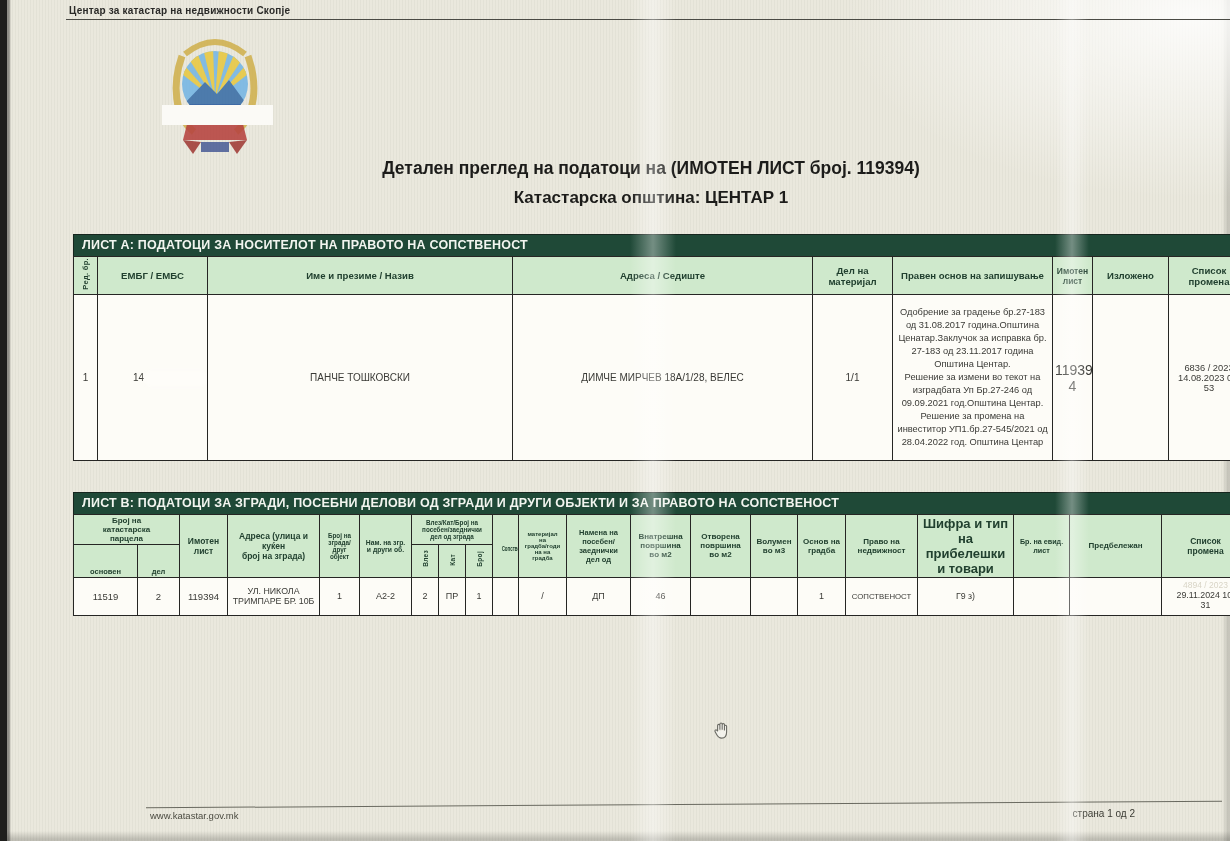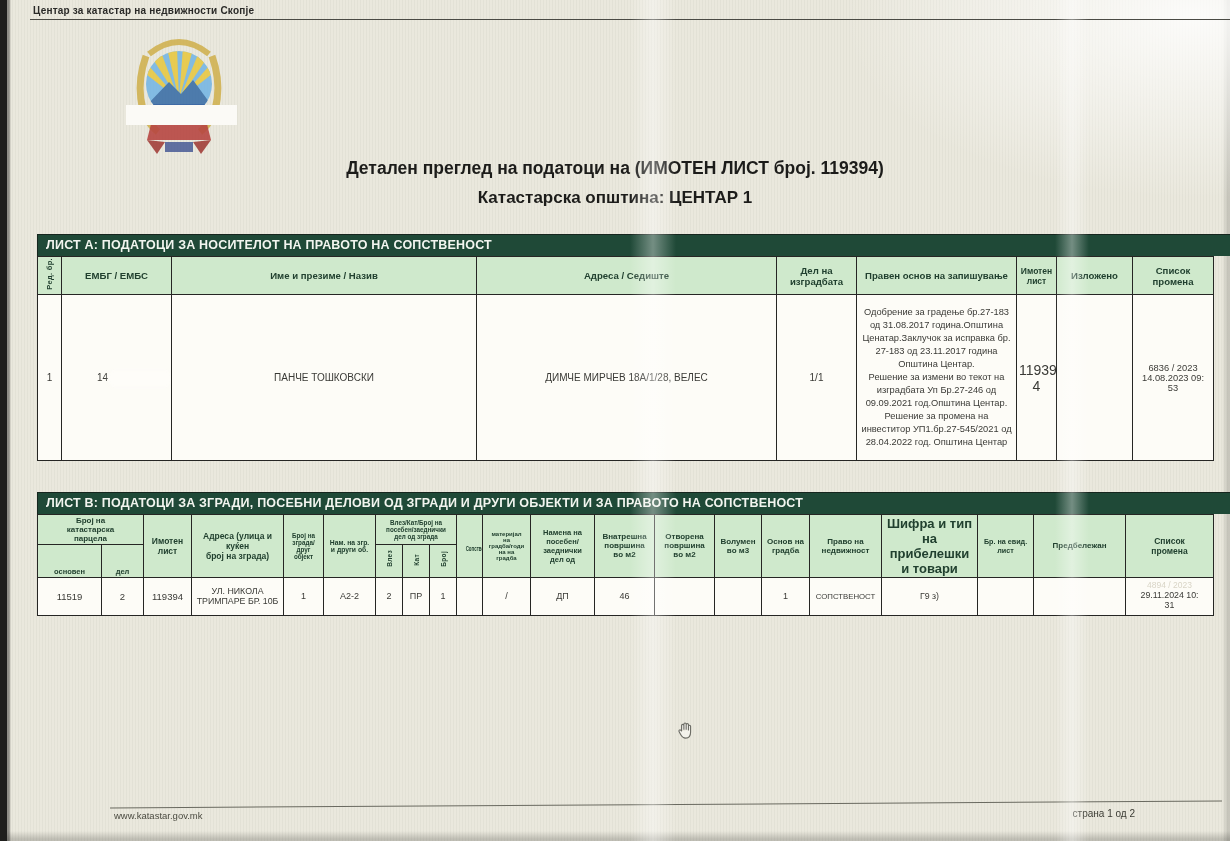--- a/index.html
+++ b/index.html
@@ -7,21 +7,21 @@
     position:relative;width:1230px;height:841px;overflow:hidden;
     background:
       radial-gradient(ellipse 500px 260px at 97% 2%, rgba(255,255,255,.85), rgba(255,255,255,0) 70%),
       linear-gradient(90deg,#1e1e1c 0 7px, rgba(30,30,28,.45) 7px 9px, rgba(30,30,28,0) 11px),
       linear-gradient(270deg, rgba(40,40,36,.18) 0 2px, rgba(40,40,36,0) 8px),
       linear-gradient(0deg, rgba(40,40,36,.22) 0 2px, rgba(40,40,36,0) 10px),
       repeating-linear-gradient(90deg, rgba(100,110,92,.055) 0 1px, rgba(0,0,0,0) 1px 3px),
       #eae8dd;
     font-family:"Liberation Sans","DejaVu Sans",sans-serif;color:#2d2d2b;
   }
-  .sheet{position:absolute;inset:0;filter:blur(.2px);}
+  .sheet{position:absolute;inset:0;filter:blur(.2px);margin-left:36px;}
   .glare{position:absolute;top:0;bottom:0;width:46px;pointer-events:none;
     background:linear-gradient(90deg,rgba(255,255,255,0),rgba(255,255,255,.38),rgba(255,255,255,0));}
   
   .center-name{position:absolute;left:33px;top:5px;font-size:10px;font-weight:bold;color:#2a2a28;letter-spacing:.2px;}
   .top-rule{position:absolute;left:30px;right:0;top:19px;border-top:1.3px solid #4a4a44;}
   
   .emblem{position:absolute;left:131px;top:26px;opacity:.92;}
   .agency{position:absolute;left:38px;top:63px;width:290px;text-align:center;
     font-size:12px;font-weight:bold;line-height:1.28;color:#161614;letter-spacing:.1px;z-index:2;}
   .redact-emblem{position:absolute;left:126px;top:105px;width:111px;height:20px;background:#fbfaf6;z-index:3;filter:blur(.4px);}
@@ -110,21 +110,21 @@
             <col style="width:76px">
             <col style="width:81px">
         </colgroup>
         <tbody>
             <tr style="height:38px">
           <th><span class="rot" style="font-size:7.5px">Ред. бр.</span></th>
           <th class="ha">ЕМБГ / ЕМБС</th>
           <th class="ha">Име и презиме / Назив</th>
           <th class="ha">Адреса / Седиште</th>
           <th class="ha ml">Дел на
-изградбата</th>
+материјал</th>
           <th class="ha">Правен основ на запишување</th>
           <th class="ml" style="font-size:8.5px">Имотен
 лист</th>
           <th class="ha">Изложено</th>
           <th class="ha ml">Список
 промена</th>
         </tr>
         <tr style="height:166px">
           <td class="da">1</td>
           <td class="da" style="text-align:right;padding-left:8px"><span>14</span><span class="redact"></span></td>

